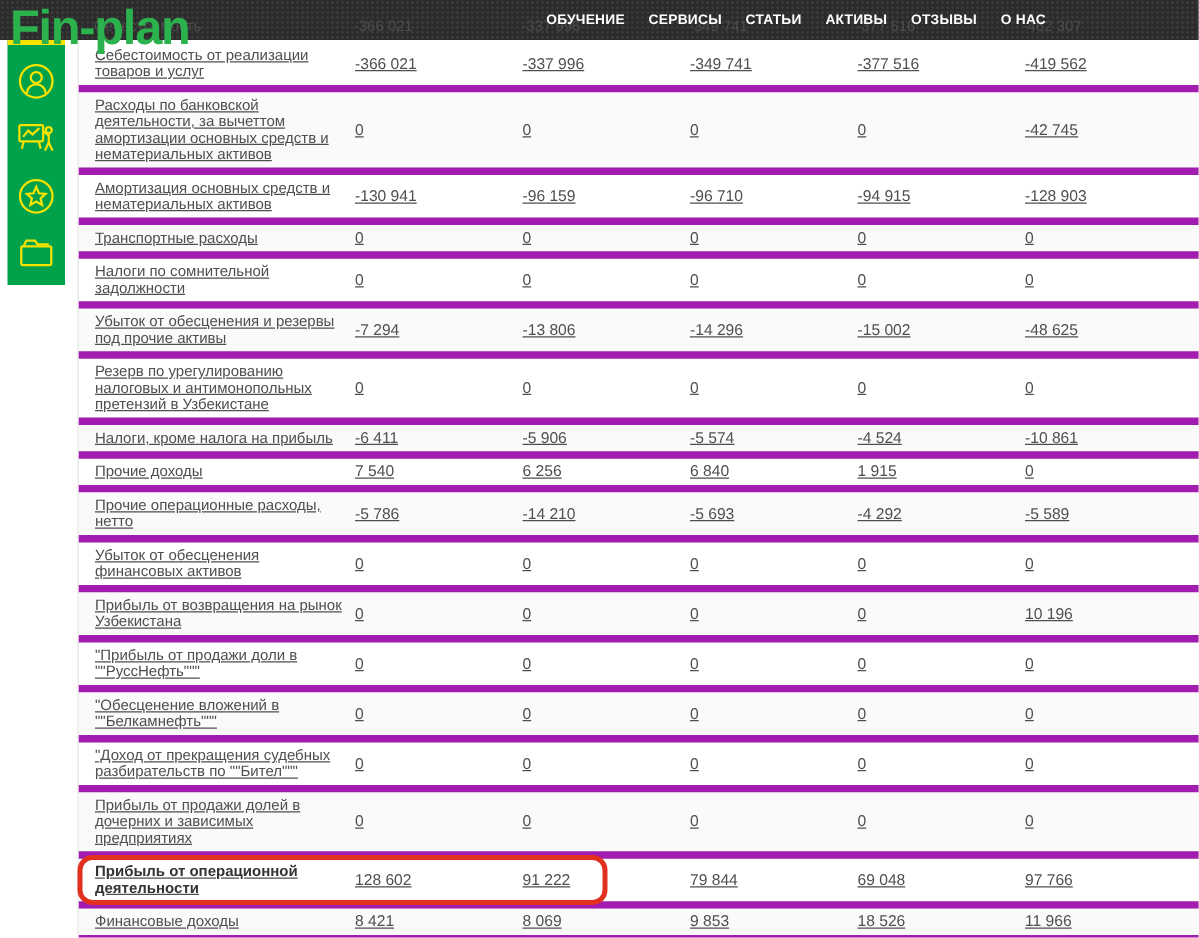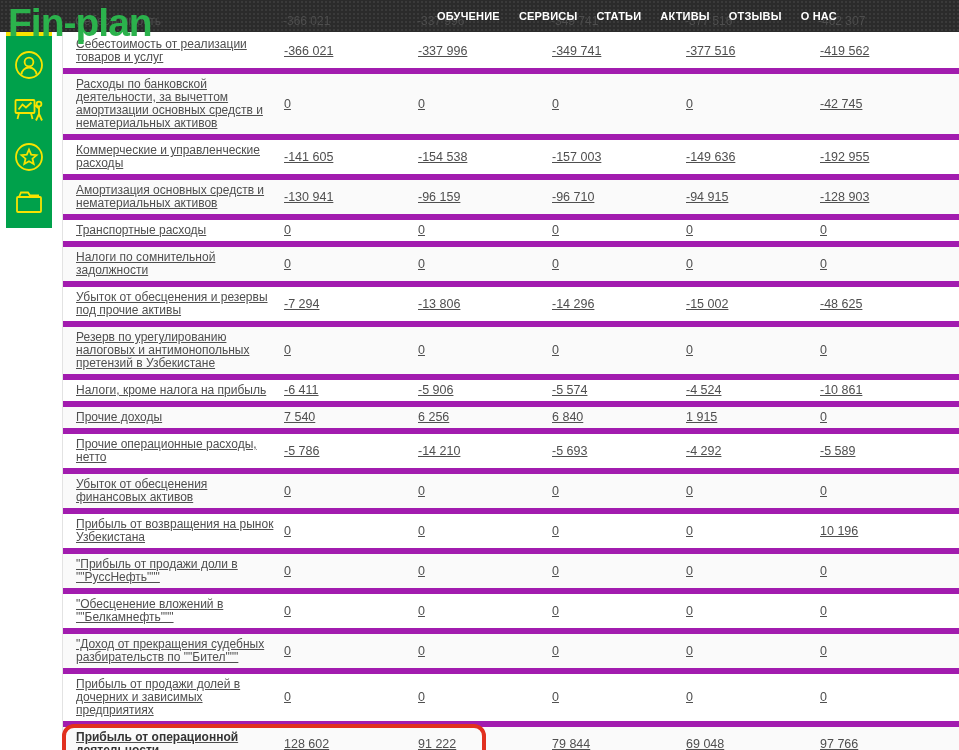--- a/index.html
+++ b/index.html
@@ -144,28 +144,20 @@
   </div>
     <div class="row">
     <div class="cell-label">Расходы по банковской деятельности, за вычеттом амортизации основных средств и нематериальных активов</div>
     <div class="cell-value">0</div>
     <div class="cell-value">0</div>
     <div class="cell-value">0</div>
     <div class="cell-value">0</div>
     <div class="cell-value">-42 745</div>
   </div>
     <div class="row">
-    <div class="cell-label">Коммерческие и управленческие расходы</div>
-    <div class="cell-value">-141 605</div>
-    <div class="cell-value">-154 538</div>
-    <div class="cell-value">-157 003</div>
-    <div class="cell-value">-149 636</div>
-    <div class="cell-value">-192 955</div>
-  </div>
-    <div class="row">
     <div class="cell-label">Амортизация основных средств и нематериальных активов</div>
     <div class="cell-value">-130 941</div>
     <div class="cell-value">-96 159</div>
     <div class="cell-value">-96 710</div>
     <div class="cell-value">-94 915</div>
     <div class="cell-value">-128 903</div>
   </div>
     <div class="row">
     <div class="cell-label">Транспортные расходы</div>
     <div class="cell-value">0</div>

